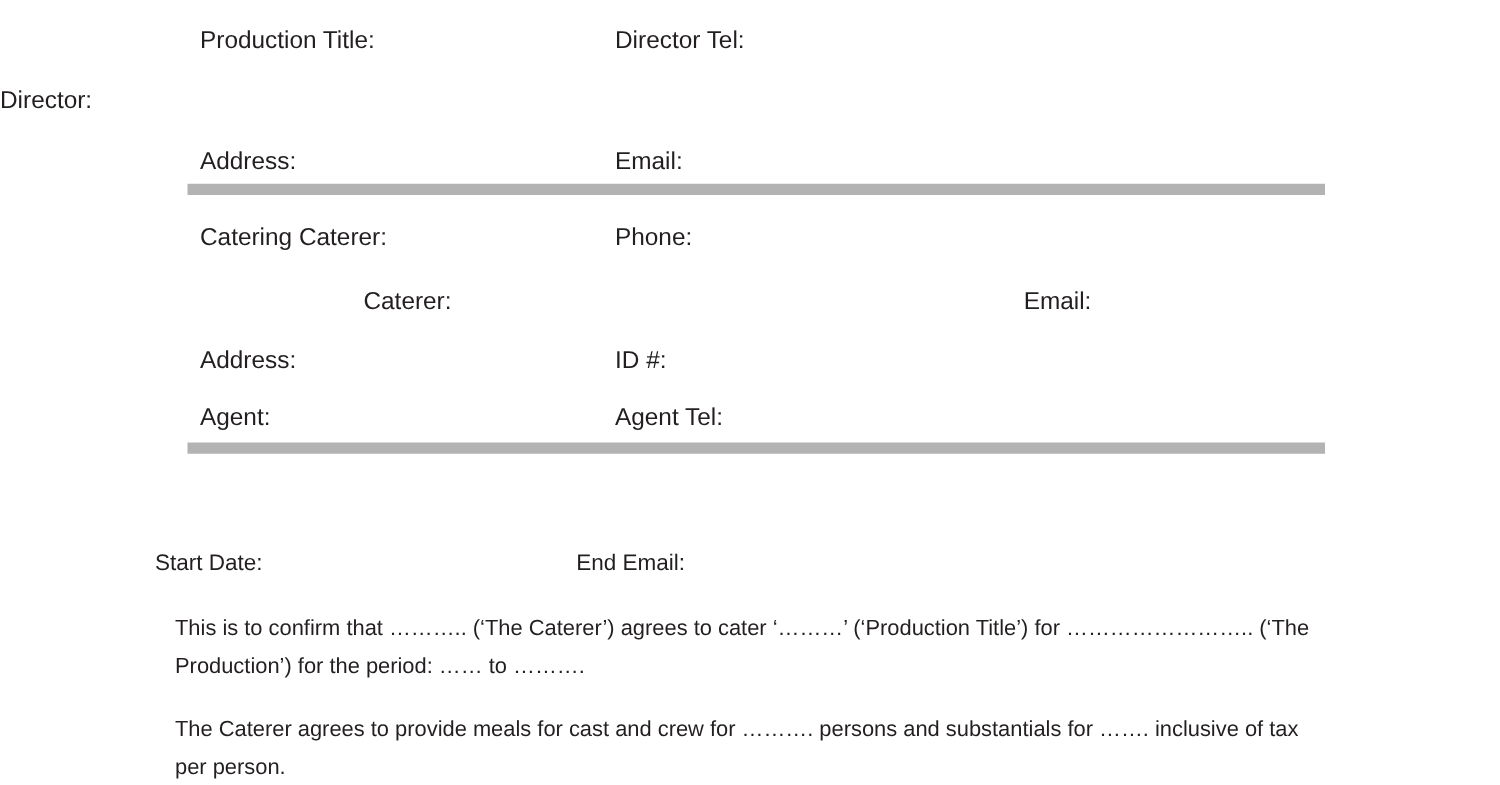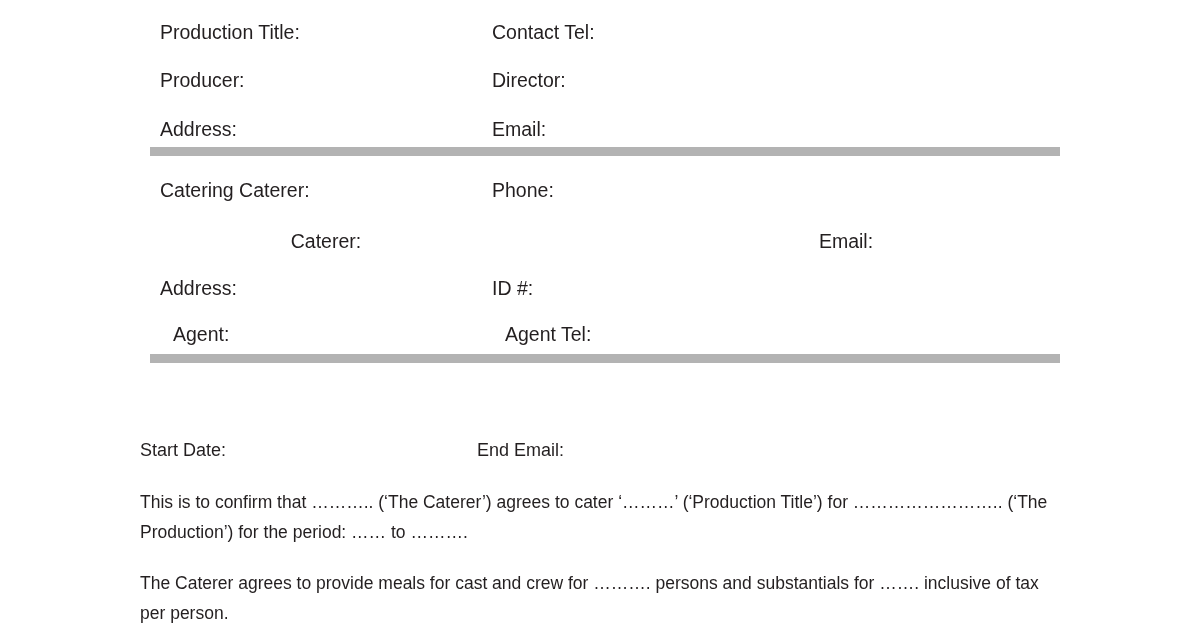--- a/index.html
+++ b/index.html
@@ -58,21 +58,21 @@
     height: 9px;
     background: #b3b3b3;
   }
   .sep-1 { top: 147px; }
   .sep-2 { top: 354px; }
 
   
   .date-row {
     position: absolute;
     top: 440px;
-    left: 140px;
+    left: 124px;
     right: 140px;
     display: flex;
     align-items: flex-end;
   }
   .date-start { width: 337px; }
   .date-end { flex: 1; }
   .date-label {
     font-size: 18px;
     color: #231f20;
     white-space: nowrap;
@@ -105,27 +105,24 @@
 <body>
 
 <div class="page">
 
   <div class="field-block block-top">
     <div class="field-row" style="margin-top:20px;">
       <div class="col-left">
         <span class="field-label">Production Title:</span>
       </div>
       <div class="col-right">
-        <span class="field-label">Contact Tel:</span>
+        <span class="field-label">Director Tel:</span>
       </div>
     </div>
     <div class="field-row" style="margin-top:24px;">
-      <div class="col-left">
-        <span class="field-label">Producer:</span>
-      </div>
       <div class="col-right">
         <span class="field-label">Director:</span>
       </div>
     </div>
     <div class="field-row" style="margin-top:24px;">
       <div class="col-left">
         <span class="field-label">Address:</span>
       </div>
       <div class="col-right">
         <span class="field-label">Email:</span>
@@ -153,21 +150,21 @@
       </div>
     </div>
     <div class="field-row" style="margin-top:22px;">
       <div class="col-left">
         <span class="field-label">Address:</span>
       </div>
       <div class="col-right">
         <span class="field-label">ID #:</span>
       </div>
     </div>
-    <div class="field-row" style="margin-top:22px;margin-left:13px;">
+    <div class="field-row" style="margin-top:22px;">
       <div class="col-left">
         <span class="field-label">Agent:</span>
       </div>
       <div class="col-right">
         <span class="field-label">Agent Tel:</span>
       </div>
     </div>
   </div>
 
   <div class="sep-bar sep-2"></div>

